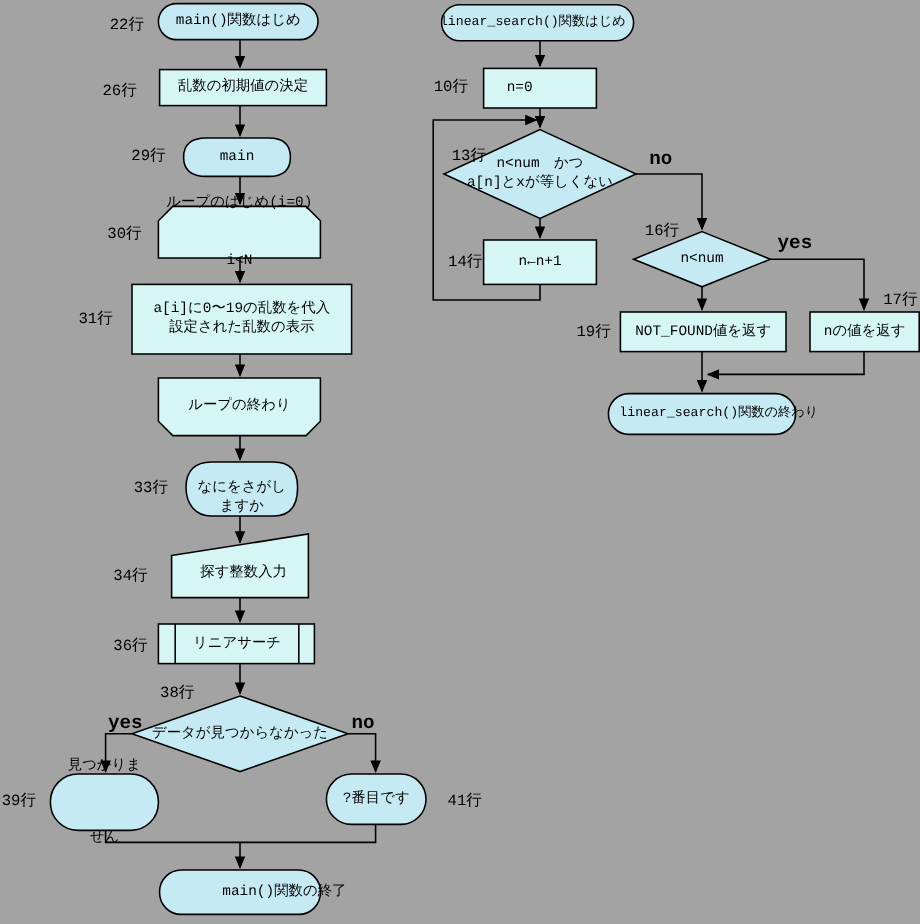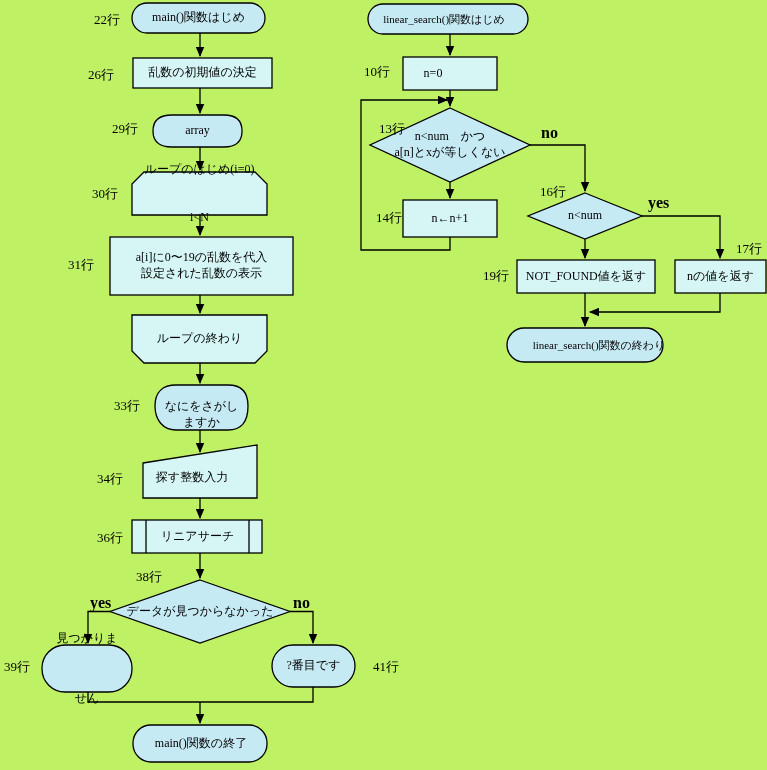--- a/index.html
+++ b/index.html
@@ -1,18 +1,18 @@
 <!DOCTYPE html>
 <html><head>
 <meta charset="utf-8">
 <style>
   html,body{margin:0;padding:0;}
   #stage{
-    position:relative;width:767px;height:770px;background:#bef264;
-    font-family:Liberation Serif, serif;overflow:hidden;color:#000;
+    position:relative;width:767px;height:770px;background:#a3a3a3;
+    font-family:Liberation Mono, monospace;overflow:hidden;color:#000;
   }
   #wires{position:absolute;left:0;top:0;width:767px;height:770px;}
   .sa{fill:#C6EAF4;stroke:#000;stroke-width:1.3;}
   .sb{fill:#D6F6F6;stroke:#000;stroke-width:1.3;}
   .ln{fill:none;stroke:#000;stroke-width:1.3;}
   .node{
     position:absolute;display:flex;flex-direction:column;align-items:center;justify-content:center;
     text-align:right;font-size:12px;line-height:1.3;white-space:nowrap;border-radius:11px;
   }
   .node span{display:block;}
@@ -93,43 +93,43 @@
     <div class="lbl" style="left:89px;top:529px;">36行</div>
     <div class="lbl" style="left:128px;top:568px;">38行</div>
     <div class="lbl" style="left:-4px;top:658px;">39行</div>
     <div class="lbl left-align" style="left:373px;top:658px;">41行</div>
 
     <div class="edge" style="left:90px;top:594px;">yes</div>
     <div class="edge" style="left:293px;top:594px;">no</div>
 
     <div class="node" style="left:132px;top:3px;width:133px;height:30px;">main()関数はじめ</div>
     <div class="node" style="left:133px;top:58px;width:139px;height:30px;">乱数の初期値の決定</div>
-    <div class="node" style="left:153px;top:115px;width:89px;height:32px;">array</div>
+    <div class="node" style="left:153px;top:115px;width:89px;height:32px;">main</div>
     <div class="node" style="left:132px;top:172px;width:135px;height:43px;gap:32px;">
       <span>ループのはじめ(i=0)</span>
       <span>i&lt;N</span>
     </div>
     <div class="node" style="left:110px;top:237px;width:183px;height:58px;">
       <span>a[i]に0〜19の乱数を代入</span>
       <span>設定された乱数の表示</span>
     </div>
     <div class="node" style="left:132px;top:315px;width:135px;height:48px;">ループの終わり</div>
     <div class="node" style="left:155px;top:385px;width:93px;height:59px;">
       <span>なにをさがし</span>
       <span>ますか</span>
     </div>
-    <div class="node" style="left:143px;top:457px;width:98px;height:41px;">探す整数入力</div>
+    <div class="node" style="left:143px;top:457px;width:98px;height:41px;padding-left:11px;">探す整数入力</div>
     <div class="node" style="left:146px;top:520px;width:103px;height:33px;">リニアサーチ</div>
     <div class="node" style="left:110px;top:580px;width:180px;height:63px;">データが見つからなかった</div>
     <div class="node" style="left:42px;top:645px;width:90px;height:47px;gap:44px;">
       <span>見つかりま</span>
       <span>せん</span>
     </div>
     <div class="node" style="left:272px;top:645px;width:83px;height:42px;">?番目です</div>
-    <div class="node" style="left:133px;top:725px;width:136px;height:37px;">main()関数の終了</div>
+    <div class="node" style="left:133px;top:725px;width:136px;height:37px;padding-left:36px;">main()関数の終了</div>
   </div>
 
   <div>
     <div class="lbl" style="left:356px;top:63px;">10行</div>
     <div class="lbl" style="left:371px;top:120px;">13行</div>
     <div class="lbl" style="left:368px;top:209px;">14行</div>
     <div class="lbl" style="left:532px;top:183px;">16行</div>
     <div class="lbl" style="left:475px;top:267px;">19行</div>
     <div class="lbl left-align" style="left:736px;top:240px;">17行</div>
 

